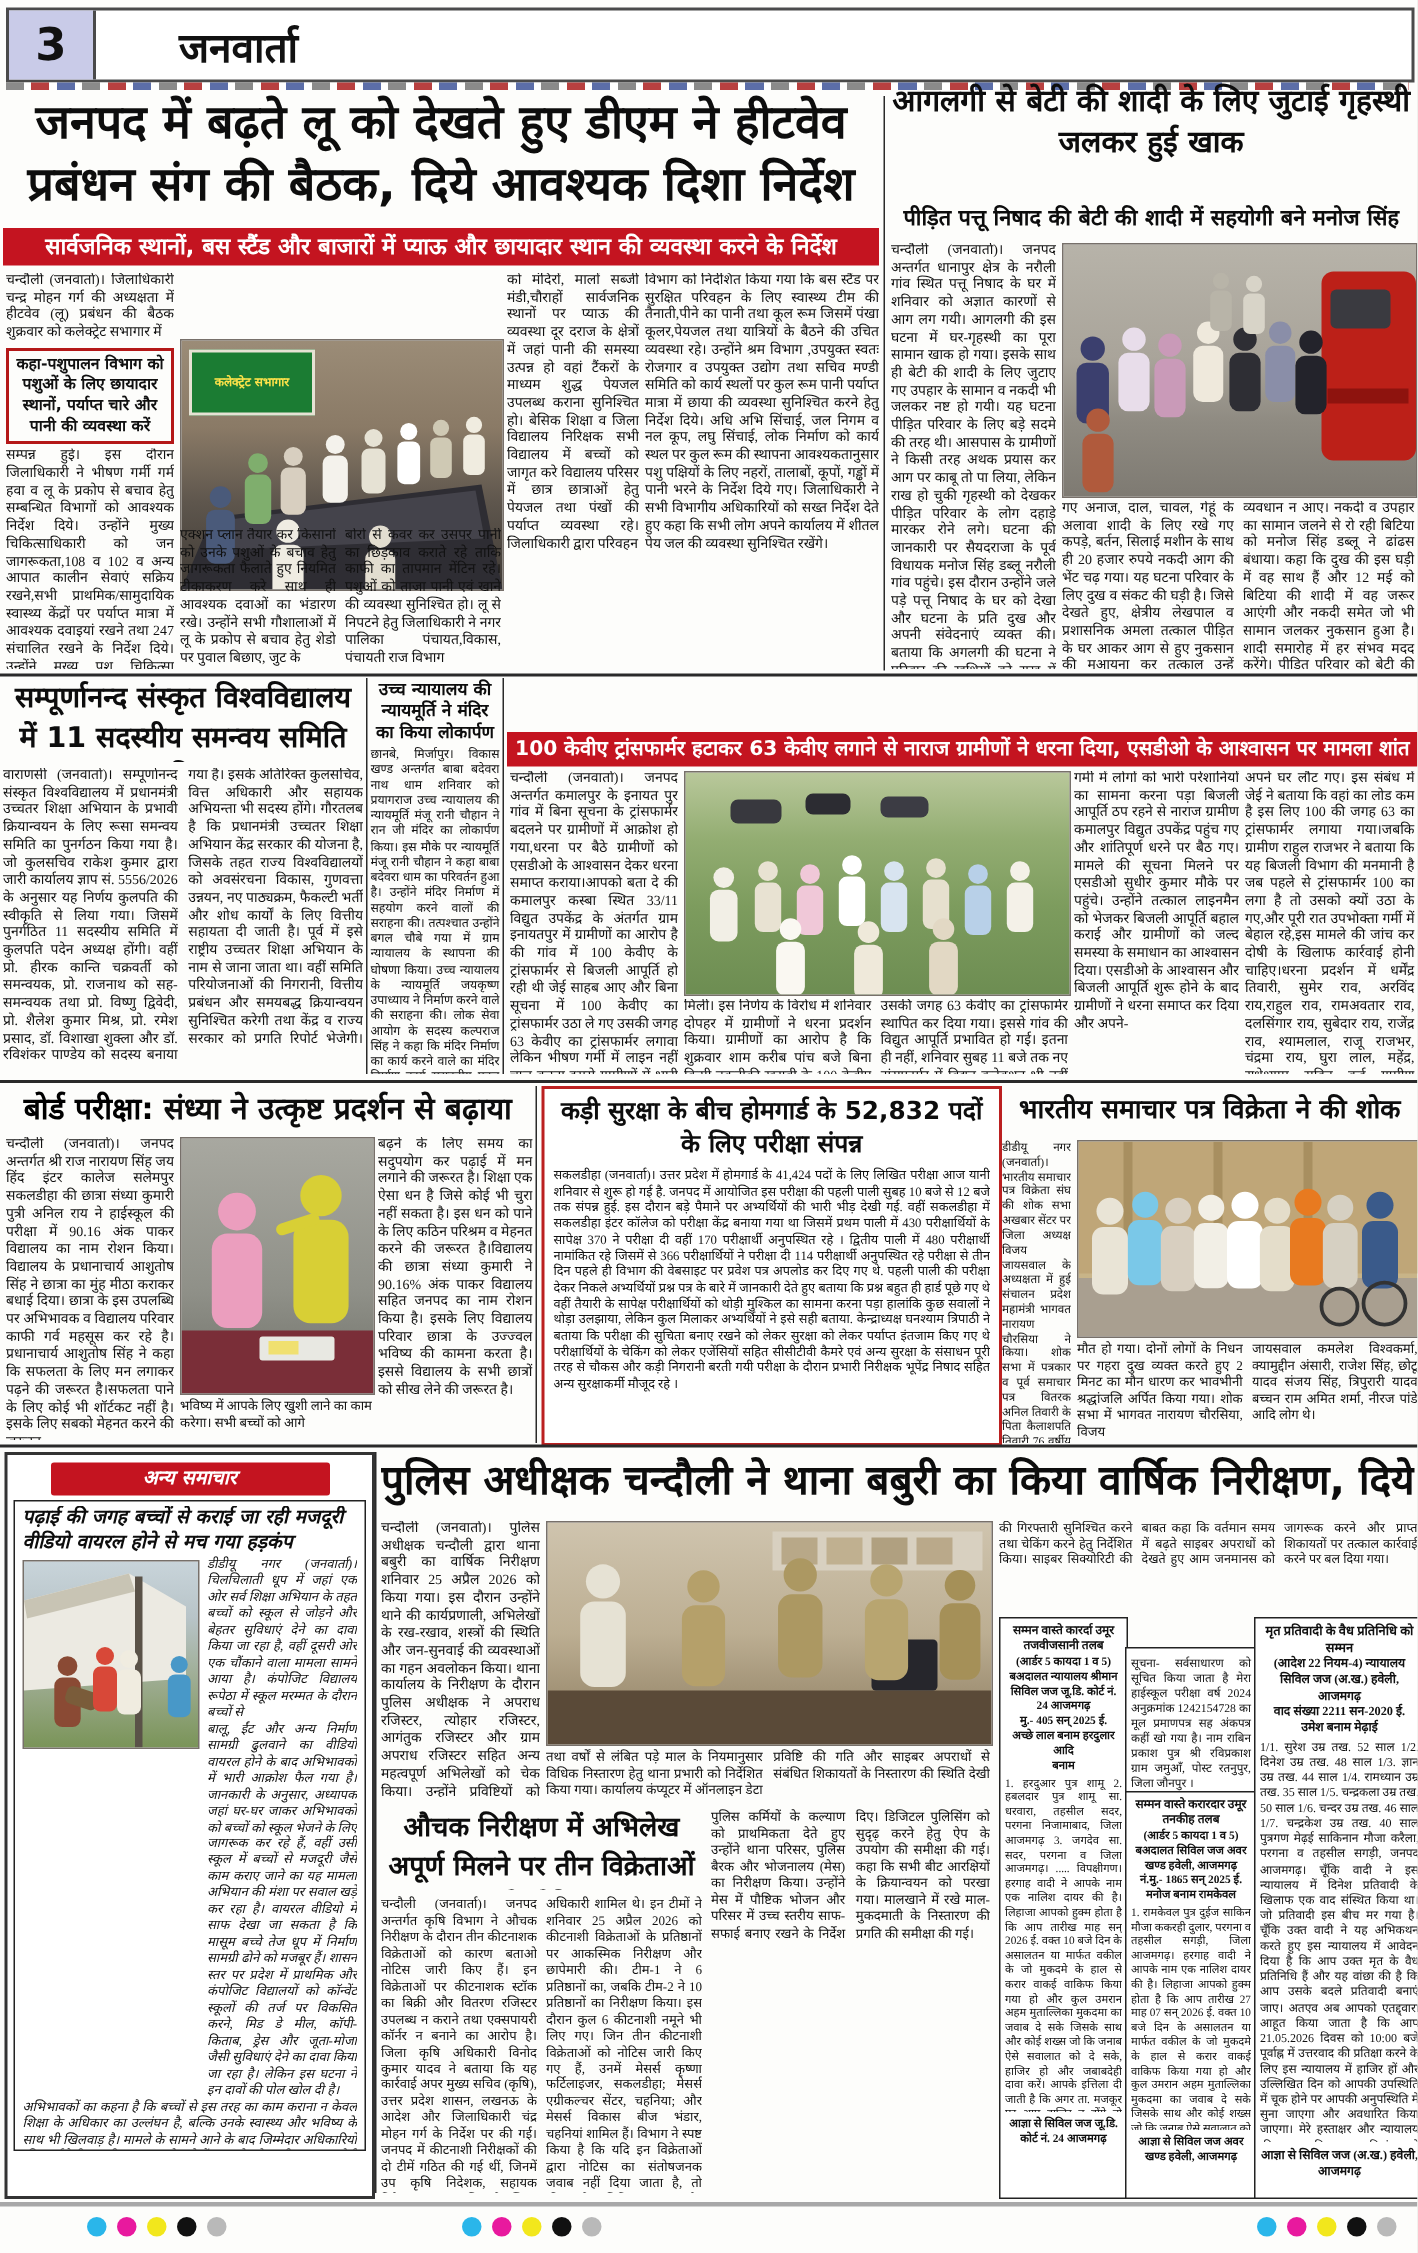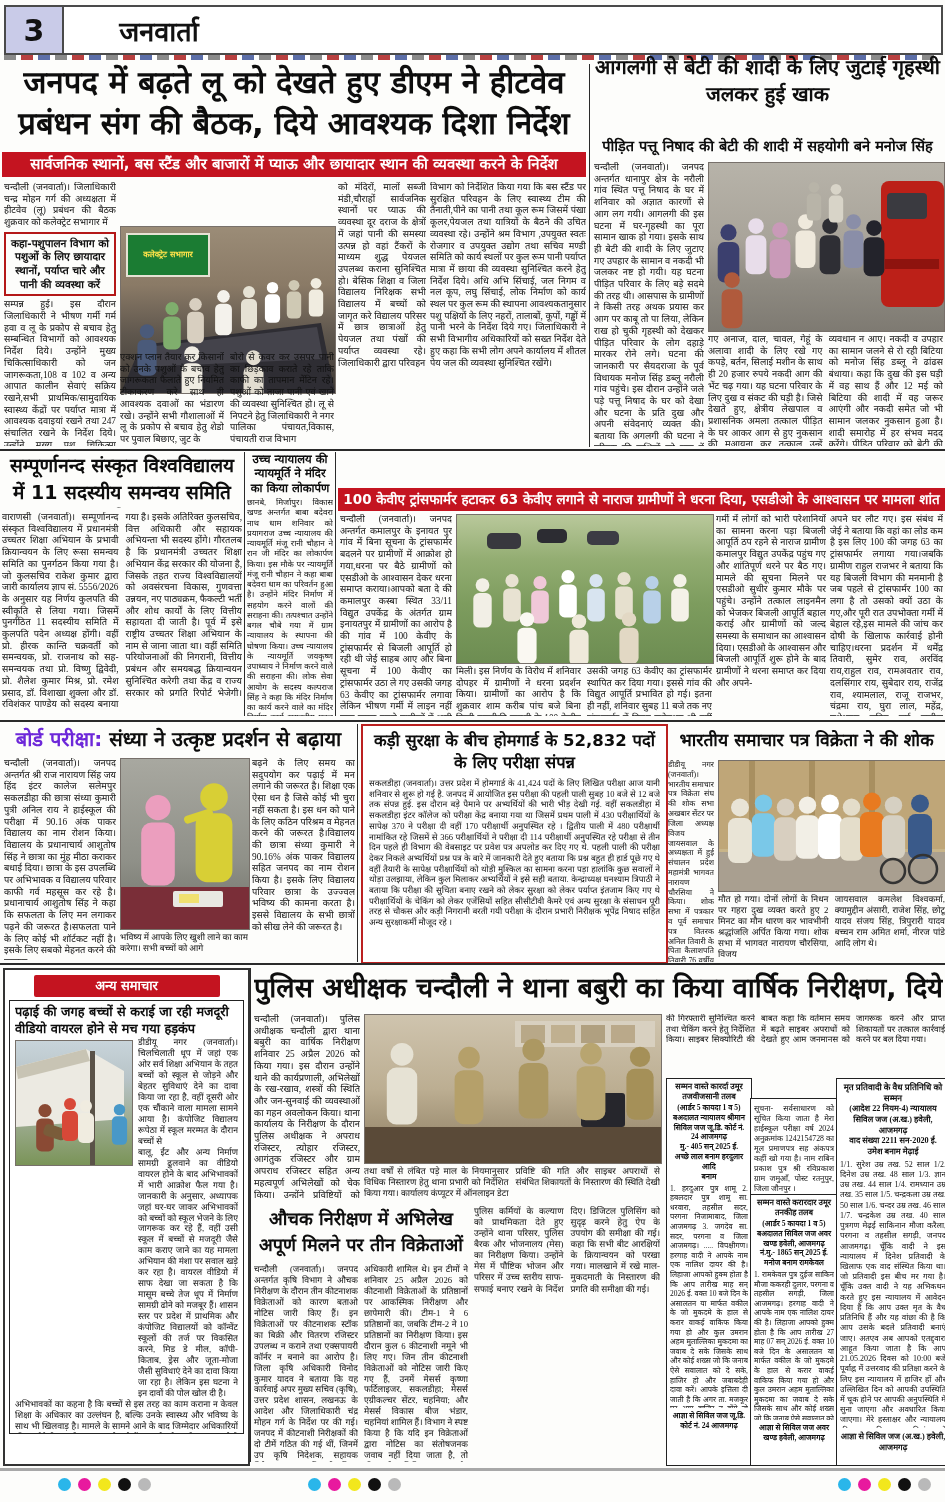--- a/index.html
+++ b/index.html
@@ -157,21 +157,21 @@
   <div class="abs twocol" style="left:456px;top:666px;width:256px;height:50px;">
     <div class="col">मिली। इस निर्णय के विरोध में शनिवार दोपहर में ग्रामीणों ने धरना प्रदर्शन किया। ग्रामीणों का आरोप है कि शुक्रवार शाम करीब पांच बजे बिना किसी तकनीकी खराबी के 100 केवीए का ट्रांसफार्मर हटा दिया गया और</div>
     <div class="col">उसकी जगह 63 केवीए का ट्रांसफार्मर स्थापित कर दिया गया। इससे गांव की विद्युत आपूर्ति प्रभावित हो गई। इतना ही नहीं, शनिवार सुबह 11 बजे तक नए ट्रांसफार्मर में विद्युत कनेक्शन भी नहीं जोड़ा गया था, जिससे उमस भरी</div>
   </div>
   <div class="abs col" style="left:716px;top:514px;width:110px;height:202px;">गर्मी में लोगों को भारी परेशानियों का सामना करना पड़ा बिजली आपूर्ति ठप रहने से नाराज ग्रामीण कमालपुर विद्युत उपकेंद्र पहुंच गए और शांतिपूर्ण धरने पर बैठ गए। मामले की सूचना मिलने पर एसडीओ सुधीर कुमार मौके पर पहुंचे। उन्होंने तत्काल लाइनमैन को भेजकर बिजली आपूर्ति बहाल कराई और ग्रामीणों को जल्द समस्या के समाधान का आश्वासन दिया। एसडीओ के आश्वासन और बिजली आपूर्ति शुरू होने के बाद ग्रामीणों ने धरना समाप्त कर दिया और अपने-</div>
   <div class="abs col" style="left:830px;top:514px;width:113px;height:202px;">अपने घर लौट गए। इस संबंध में जेई ने बताया कि वहां का लोड कम है इस लिए 100 की जगह 63 का ट्रांसफार्मर लगाया गया।जबकि ग्रामीण राहुल राजभर ने बताया कि यह बिजली विभाग की मनमानी है जब पहले से ट्रांसफार्मर 100 का लगा है तो उसको क्यों उठा के गए,और पूरी रात उपभोक्ता गर्मी में बेहाल रहे,इस मामले की जांच कर दोषी के खिलाफ कार्रवाई होनी चाहिए।धरना प्रदर्शन में धर्मेंद्र तिवारी, सुमेर राव, अरविंद राय,राहुल राव, रामअवतार राव, दलसिंगार राय, सुबेदार राय, राजेंद्र राव, श्यामलाल, राजू राजभर, चंद्रमा राय, घुरा लाल, महेंद्र, राधेश्याम सहित कई ग्रामीण उपस्थित रहे।</div>
 
   <div class="rule-h" style="left:0;top:720px;width:945px;"></div>
 
   <div class="abs hl" style="left:2px;top:723px;width:353px;height:32px;font-size:20px;line-height:32px;">
-    <span style="color:#6d28d9;">बोर्ड परीक्षा:</span><span> संध्या ने उत्कृष्ट प्रदर्शन से बढ़ाया मान</span>
+    <span style="color:#000000;">बोर्ड परीक्षा:</span><span> संध्या ने उत्कृष्ट प्रदर्शन से बढ़ाया मान</span>
   </div>
   <div class="abs col" style="left:4px;top:758px;width:112px;height:202px;">चन्दौली (जनवार्ता)। जनपद अन्तर्गत श्री राज नारायण सिंह जय हिंद इंटर कालेज सलेमपुर सकलडीहा की छात्रा संध्या कुमारी पुत्री अनिल राय ने हाईस्कूल की परीक्षा में 90.16 अंक पाकर विद्यालय का नाम रोशन किया।विद्यालय के प्रधानाचार्य आशुतोष सिंह ने छात्रा का मुंह मीठा कराकर बधाई दिया। छात्रा के इस उपलब्धि पर अभिभावक व विद्यालय परिवार काफी गर्व महसूस कर रहे है।प्रधानाचार्य आशुतोष सिंह ने कहा कि सफलता के लिए मन लगाकर पढ़ने की जरूरत है।सफलता पाने के लिए कोई भी शॉर्टकट नहीं है।इसके लिए सबको मेहनत करने की जरूरत</div>
   <div class="photo" style="left:120px;top:758px;width:128px;height:170px;background:linear-gradient(180deg,#a8a8a0 0%,#8f9088 60%,#6f7068 100%);">
     <svg width="128" height="170" viewBox="0 0 128 170">
       <rect x="0" y="128" width="128" height="42" fill="#7a2e38"></rect>
       <rect x="52" y="132" width="50" height="16" rx="2" fill="#e8e8e2"></rect>
       <rect x="58" y="135" width="20" height="9" fill="#f0e070"></rect>
       <use href="#psn" transform="translate(16,34) scale(2.1)" fill="#eb9ebe"></use>
       <use href="#psn" transform="translate(70,22) scale(2.3)" fill="#d8cf35"></use>
       <rect x="62" y="58" width="30" height="8" rx="4" fill="#d8cf35" transform="rotate(-18 62 58)"></rect>
@@ -207,21 +207,21 @@
       <circle cx="174" cy="110" r="12" fill="none" stroke="#333" stroke-width="2.5"></circle>
     </svg>
   </div>
   <div class="abs twocol" style="left:718px;top:894px;width:227px;height:68px;justify-content:space-between;">
     <div class="col" style="font-size:8.8px;">मौत हो गया। दोनों लोगों के निधन पर गहरा दुख व्यक्त करते हुए 2 मिनट का मौन धारण कर भावभीनी श्रद्धांजलि अर्पित किया गया। शोक सभा में भागवत नारायण चौरसिया, विजय</div>
     <div class="col" style="font-size:8.8px;">जायसवाल कमलेश विश्वकर्मा, क्यामुद्दीन अंसारी, राजेश सिंह, छोटू यादव संजय सिंह, त्रिपुरारी यादव बच्चन राम अमित शर्मा, नीरज पांडे आदि लोग थे।</div>
   </div>
 
   <div class="rule-h" style="left:0;top:963px;width:945px;"></div>
 
-  <div class="abs" style="left:3px;top:968px;width:243px;height:494px;border:2px solid #333;background:#fff;overflow:hidden;">
+  <div class="abs" style="left:3px;top:968px;width:243px;height:494px;border:2px solid #333;background:#fff;overflow:hidden;font-style:italic;">
     <div class="band" style="width:186px;height:22px;margin:5px auto 3px auto;font-size:13px;line-height:22px;border-radius:2px;">अन्य समाचार</div>
     <div style="border:1.4px solid #222;margin:2px 4px;padding:3px 5px;overflow:hidden;height:426px;">
       <div class="hl" style="font-size:12.8px;line-height:1.3;text-align:left;">पढ़ाई की जगह बच्चों से कराई जा रही मजदूरी वीडियो वायरल होने से मच गया हड़कंप</div>
       <div class="photo" style="position:relative;float:left;width:116px;height:124px;margin:3px 5px 2px 0;background:linear-gradient(180deg,#c8d4da 0%,#b8c4c8 30%,#98a888 70%,#7a9458 100%);">
         <svg width="116" height="124" viewBox="0 0 116 124">
           <polygon points="0,26 70,8 108,30 108,78 0,86" fill="#eceae2"></polygon>
           <polygon points="0,26 70,8 74,20 2,38" fill="#c8c4b4"></polygon>
           <rect x="74" y="10" width="5" height="114" fill="#5a5248"></rect>
           <use href="#psn" transform="translate(18,62) scale(1.1)" fill="#8a4a34"></use>
           <rect x="30" y="82" width="22" height="12" rx="4" fill="#7a5c3a" transform="rotate(18 30 82)"></rect>

